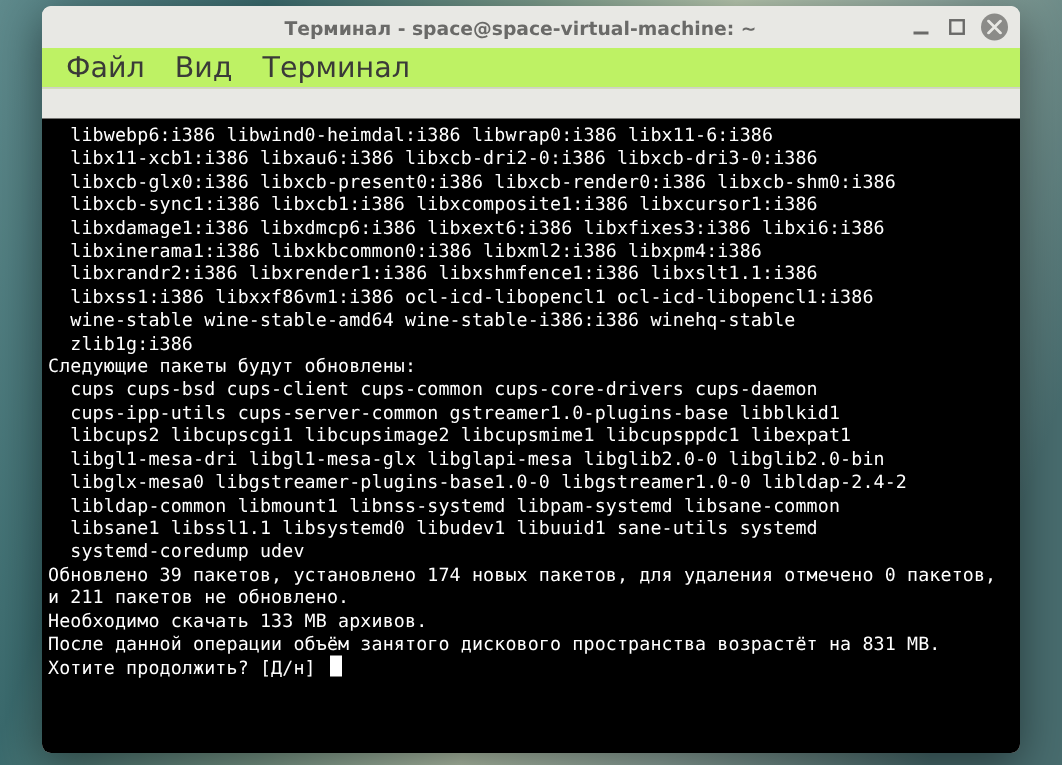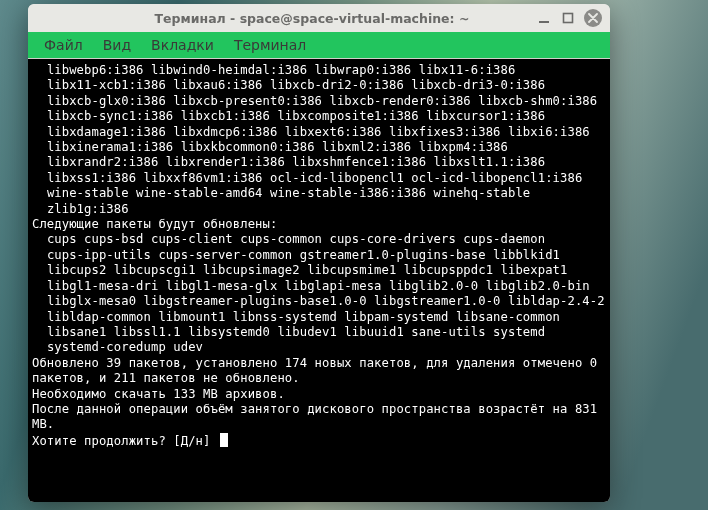--- a/index.html
+++ b/index.html
@@ -8,21 +8,21 @@
     width: 708px;
     height: 510px;
     overflow: hidden;
     font-family: "DejaVu Sans", "Liberation Sans", sans-serif;
     background: linear-gradient(110deg, #5f8a8c 0%, #3a6a6d 20%, #7a9a8a 40%, #b8c8b0 55%, #90a8a0 70%, #486c6e 90%);
   }
   .window {
     position: absolute;
     left: 28px;
     top: 4px;
-    width: 582px;
+    width: 652px;
     height: 498px;
     background: #e8e8e4;
     border-radius: 6px;
     box-shadow: 0 8px 30px rgba(0,0,0,0.45);
     display: flex;
     flex-direction: column;
     overflow: hidden;
     justify-content: flex-end;
   }
   .titlebar {
@@ -59,45 +59,46 @@
   .win-btn.close {
     width: 18px;
     height: 18px;
     background: #8b8b88;
     border-radius: 50%;
     color: #e8e8e4;
   }
   .win-btn svg { display:block; }
   .menubar {
     height: 26px;
-    background: #22c55e;
+    background: #bef264;
     display: flex;
     align-items: center;
     gap: 0;
     padding: 0 6px;
-    font-size: 14px;
+    font-size: 19px;
     color: #3a3a38;
     border-bottom: 1px solid #cfcfca;
   }
   .menubar .menu-item {
     padding: 3px 10px;
     cursor: default;
   }
   .terminal {
     flex: 1;
     background: #000;
     color: #fff;
     font-family: "DejaVu Sans Mono", "Liberation Mono", Consolas, monospace;
     font-size: 12.2px;
     line-height: 15.4px;
     padding: 4px 4px 4px 4px;
     overflow: hidden;
     white-space: pre-wrap;
     word-break: break-all;
     letter-spacing: 0.1px;
+    margin-top: 20px;
   }
   .terminal .line { font-family: inherit; }
   .cursor {
     display: inline-block;
     width: 8px;
     height: 14px;
     background: #fff;
     vertical-align: -2px;
     margin-left: 2px;
   }
@@ -124,21 +125,20 @@
         <svg width="10" height="10" viewBox="0 0 10 10">
             <path d="M1 1 L9 9 M9 1 L1 9" stroke="#e8e8e4" stroke-width="1.8" stroke-linecap="round"></path>
           </svg>
       </div>
     </div>
   </div>
 
   <div class="menubar">
     <div class="menu-item">Файл</div>
     <div class="menu-item">Вид</div>
-    <div class="menu-item">Вкладки</div>
     <div class="menu-item">Терминал</div>
   </div>
 
   <div class="terminal"><span class="line">  libwebp6:i386 libwind0-heimdal:i386 libwrap0:i386 libx11-6:i386</span>
 <span class="line">  libx11-xcb1:i386 libxau6:i386 libxcb-dri2-0:i386 libxcb-dri3-0:i386</span>
 <span class="line">  libxcb-glx0:i386 libxcb-present0:i386 libxcb-render0:i386 libxcb-shm0:i386</span>
 <span class="line">  libxcb-sync1:i386 libxcb1:i386 libxcomposite1:i386 libxcursor1:i386</span>
 <span class="line">  libxdamage1:i386 libxdmcp6:i386 libxext6:i386 libxfixes3:i386 libxi6:i386</span>
 <span class="line">  libxinerama1:i386 libxkbcommon0:i386 libxml2:i386 libxpm4:i386</span>
 <span class="line">  libxrandr2:i386 libxrender1:i386 libxshmfence1:i386 libxslt1.1:i386</span>

